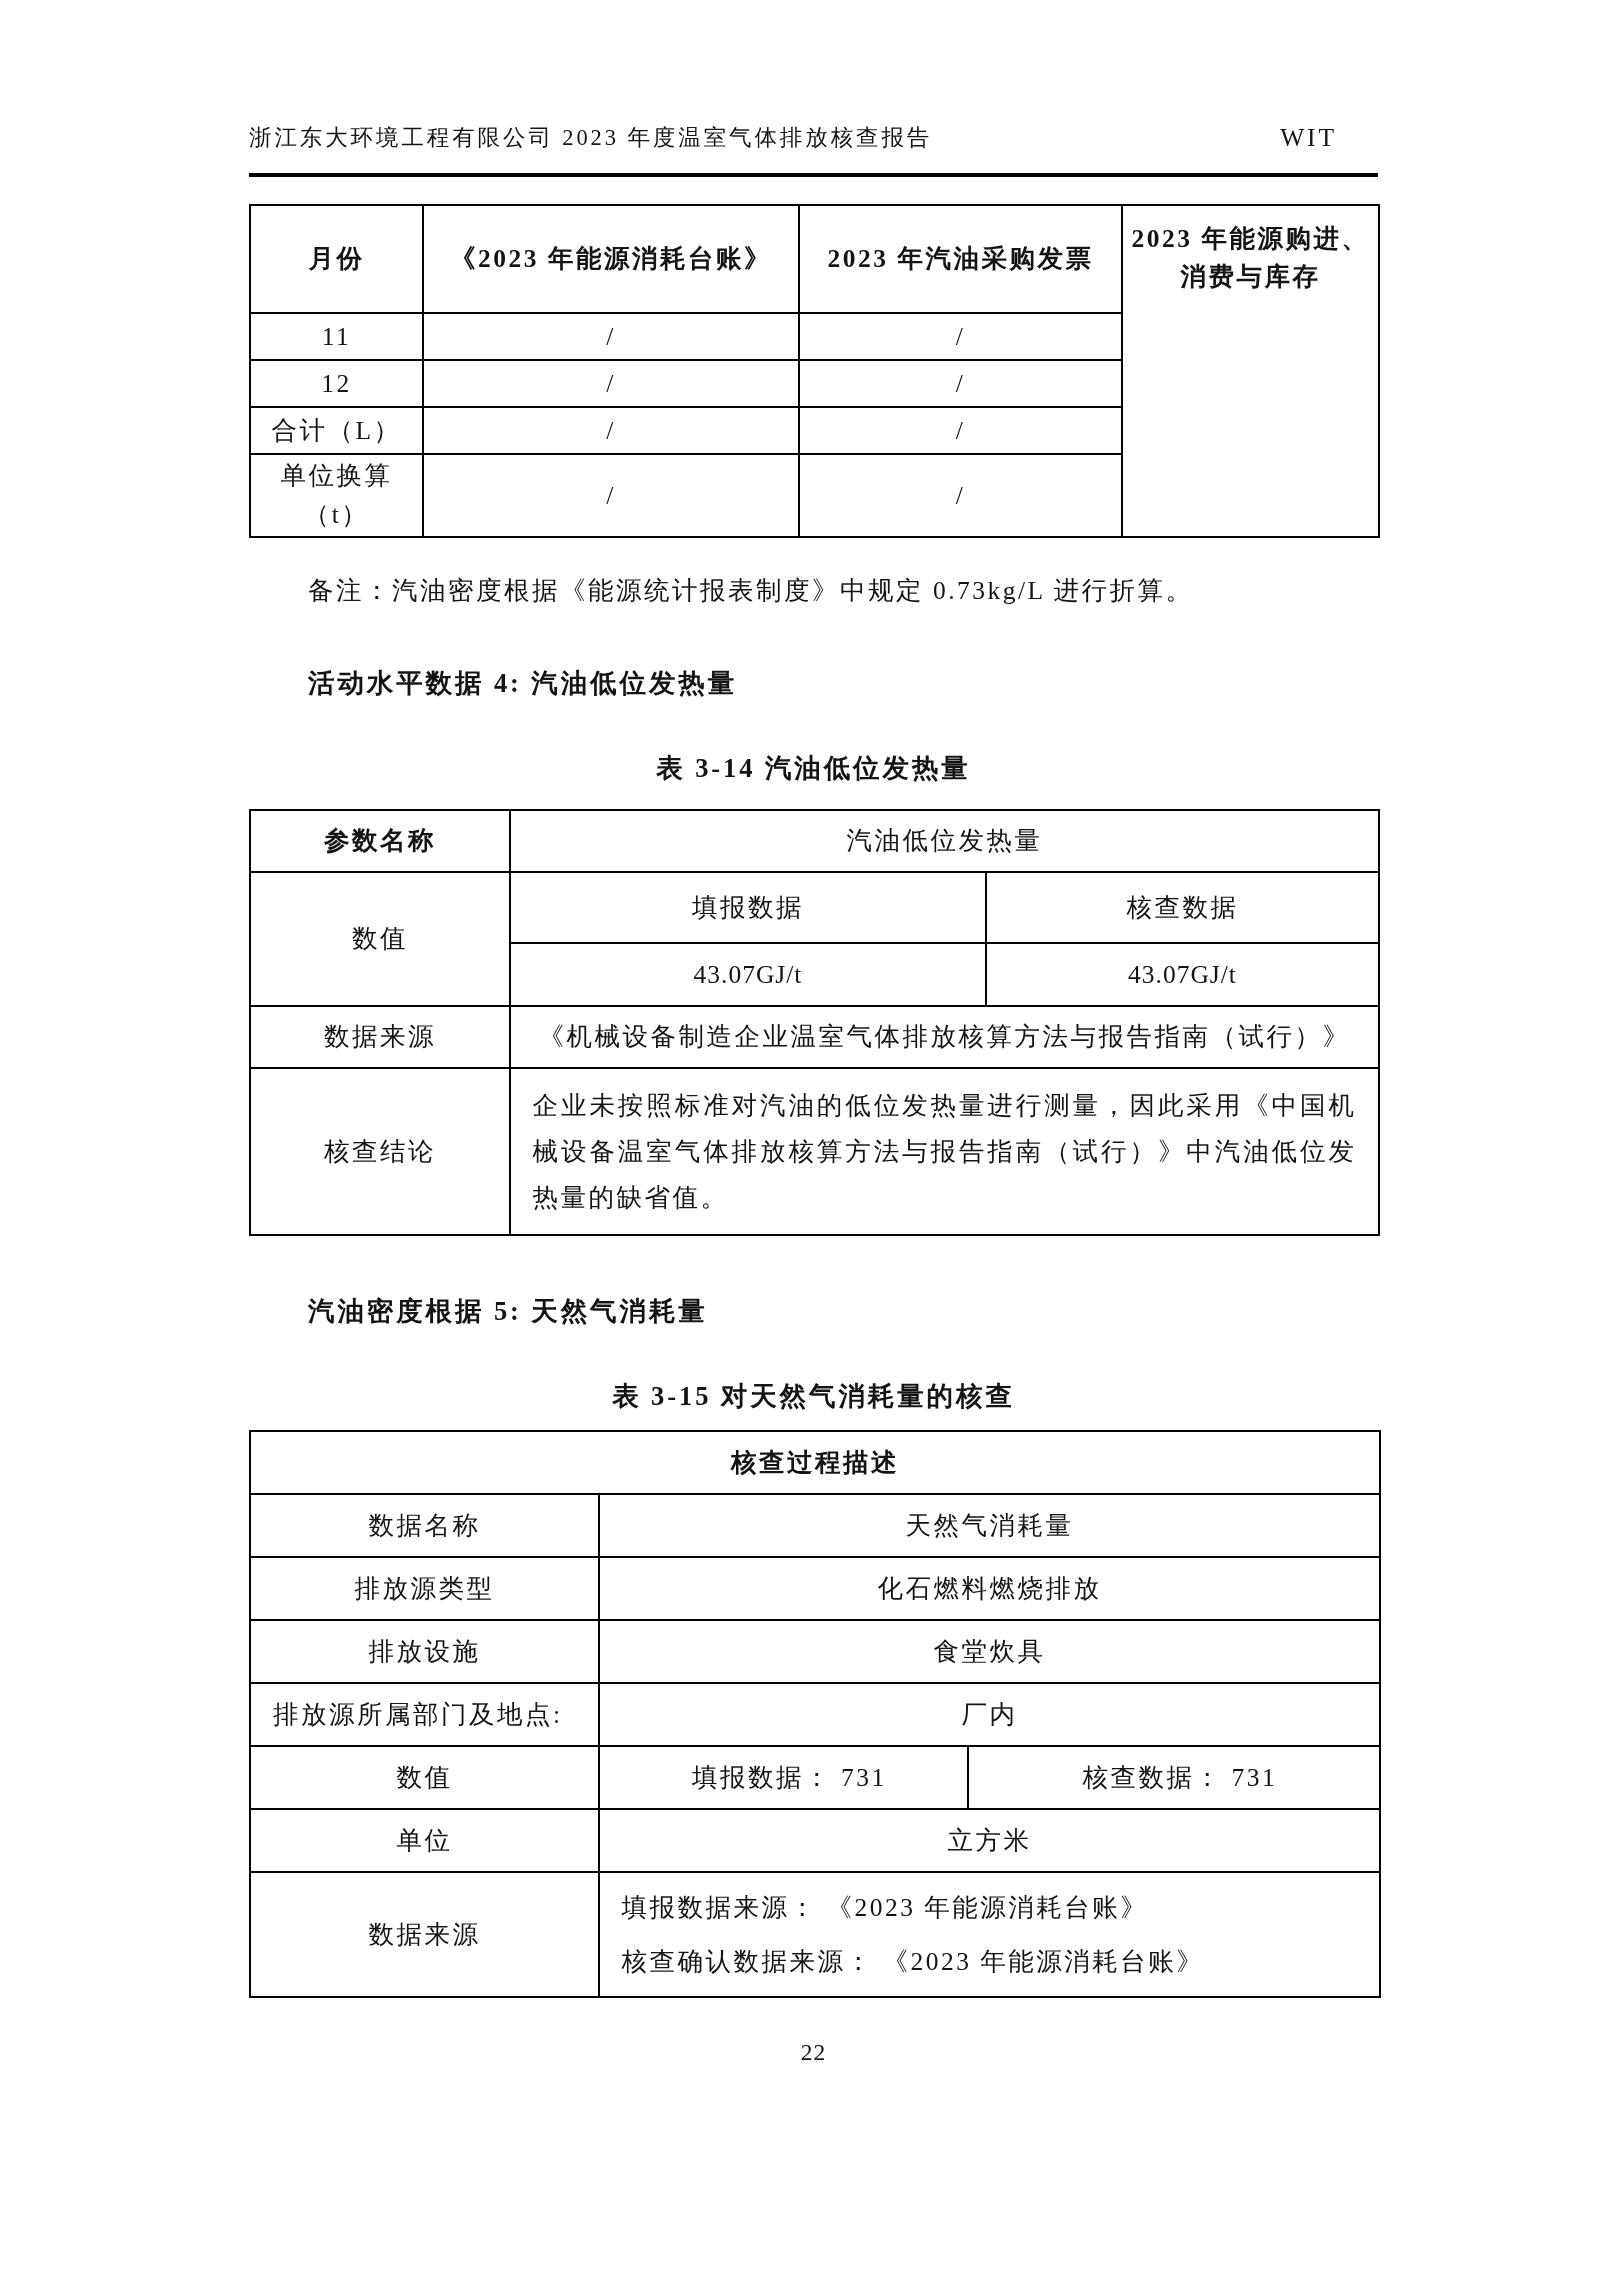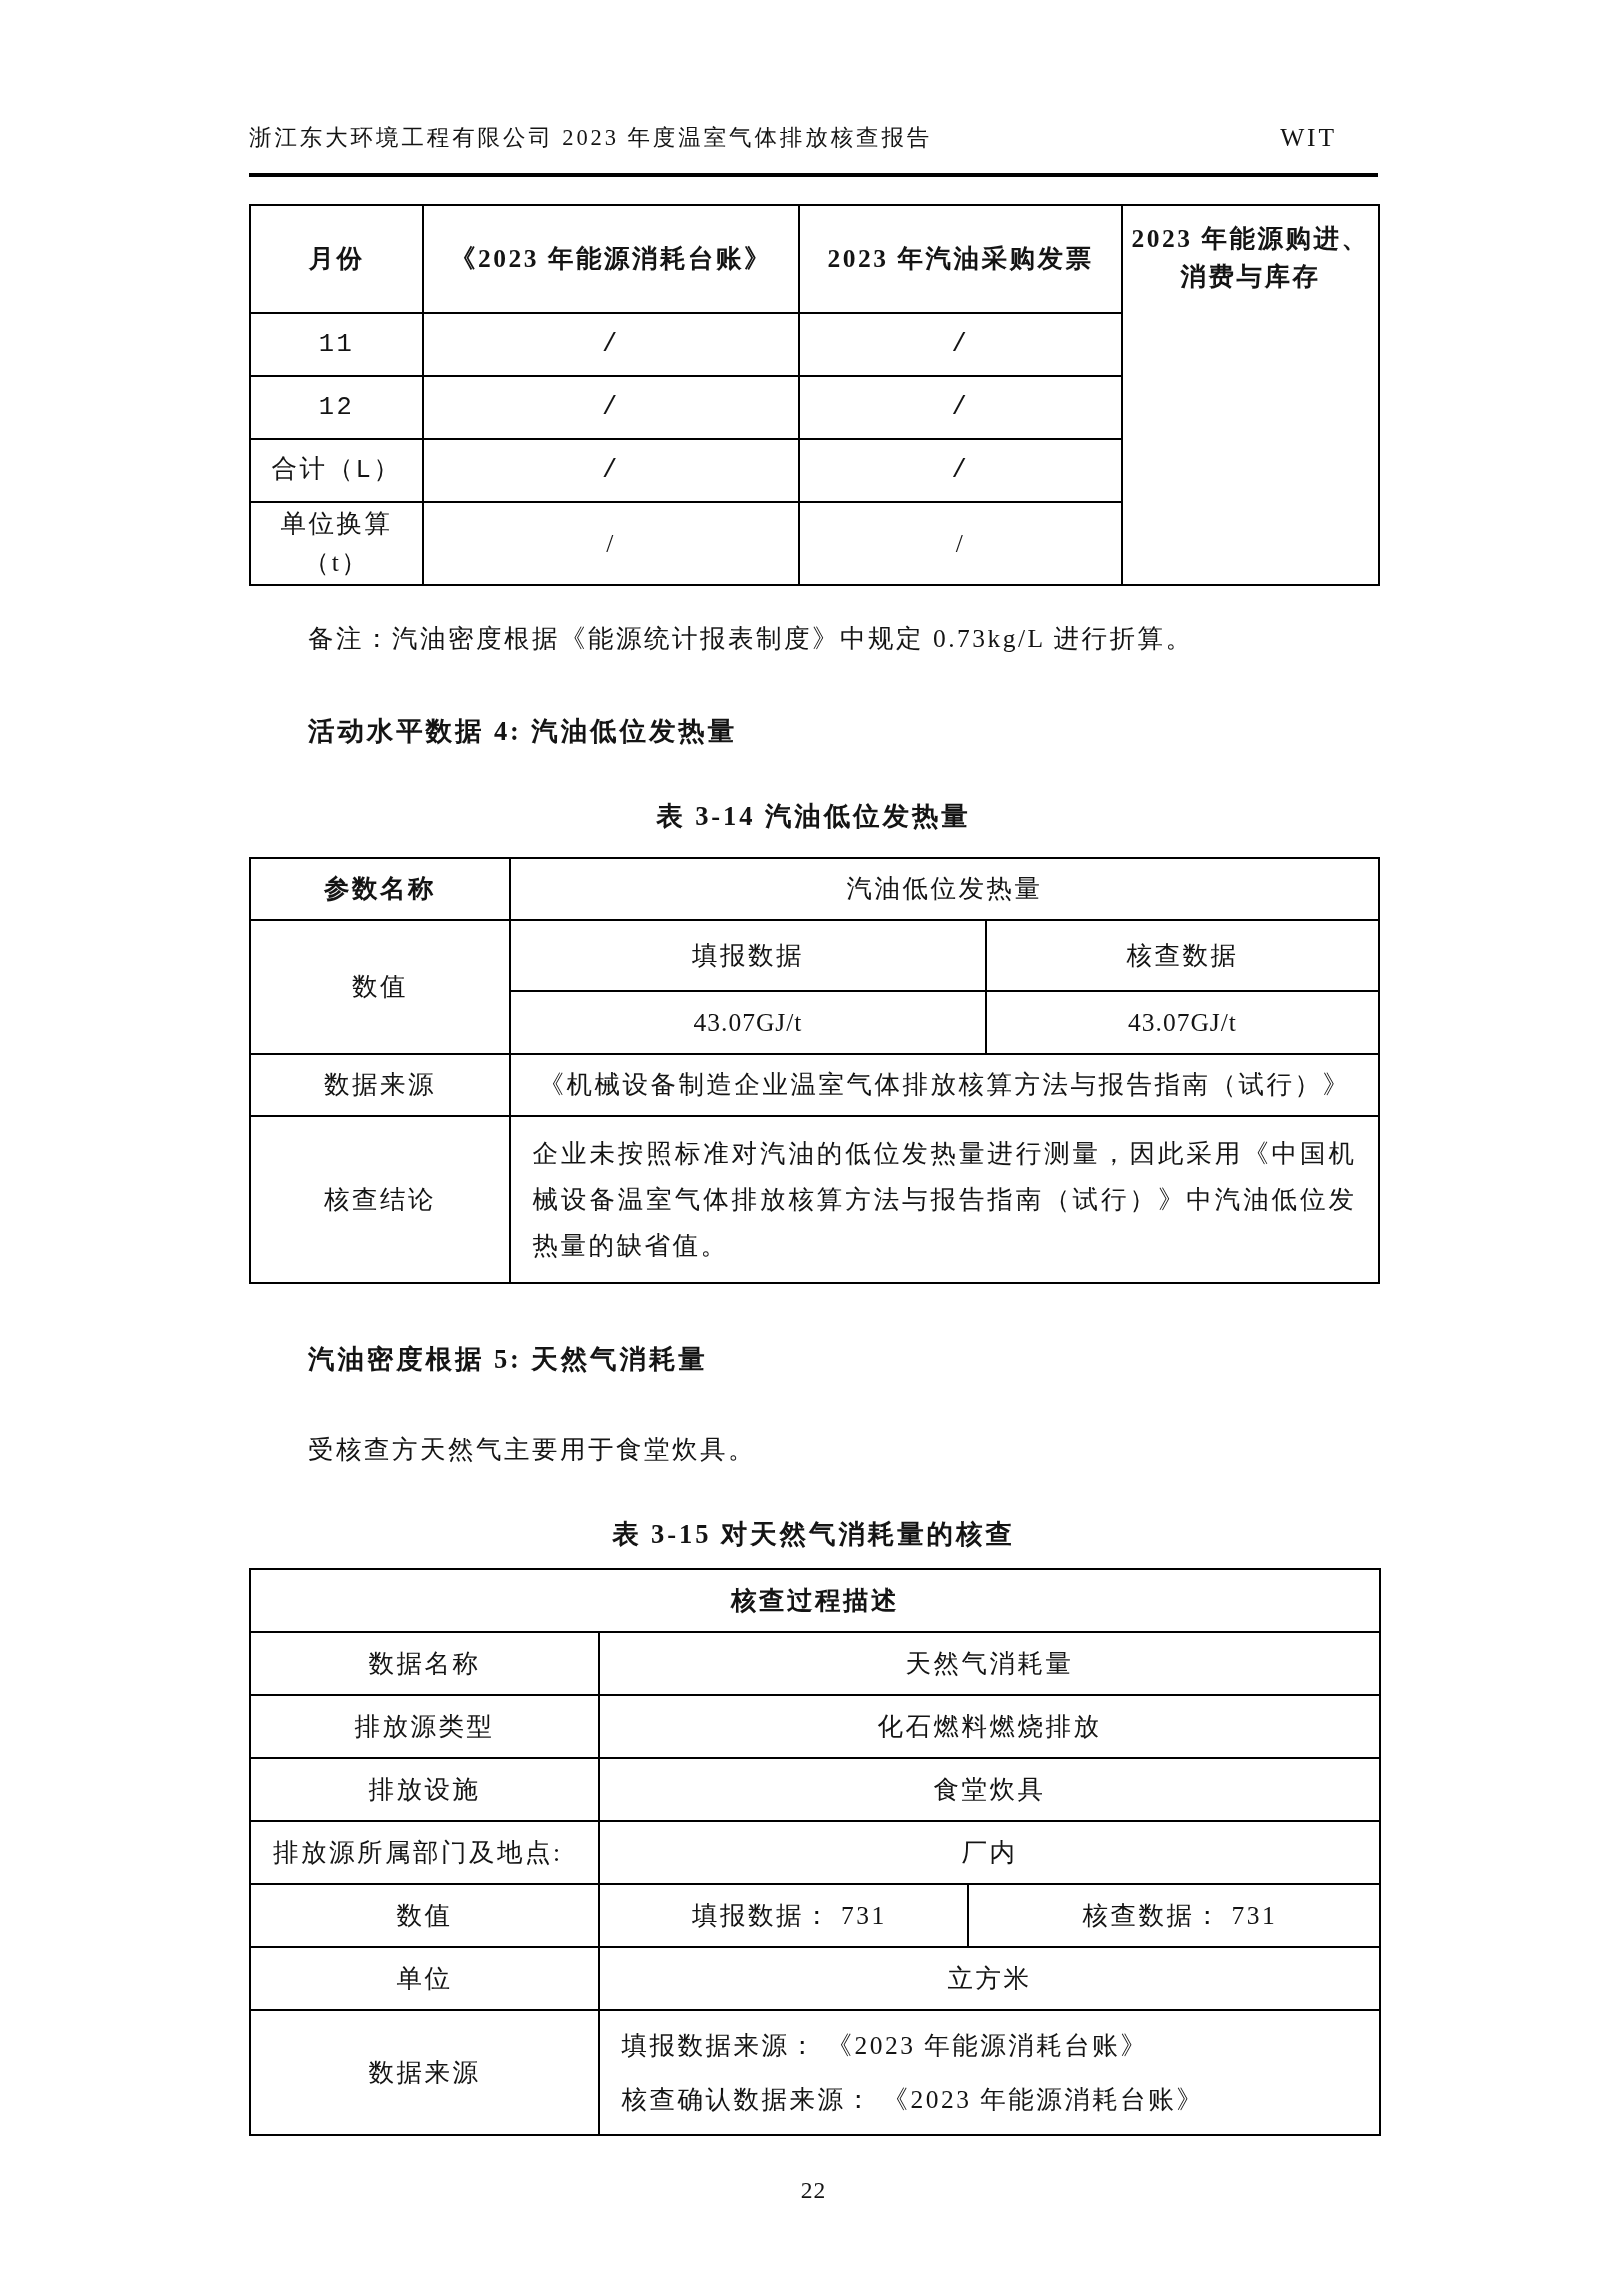--- a/index.html
+++ b/index.html
@@ -31,21 +31,21 @@
     padding:2px 9.8px; box-sizing:border-box;
     line-height:1.5;
   }
   .bold { font-weight:bold; }
   .latin { letter-spacing:1px; }
 
   
   .t1 { margin-top:27.4px; }
   .t1 .c1 { width:173px; } .t1 .c2 { width:376px; } .t1 .c3 { width:323px; } .t1 .c4 { width:257px; }
   .t1 .hrow td { height:108px; font-weight:bold; }
-  .t1 .drow td { height:63px;font-family:Liberation Mono, monospace; }
+  .t1 .drow td { height:47px; }
   .t1 .lastrow td { height:78px; }
   .t1 .merged { vertical-align:top; padding:0; }
   .t1 .merged .inner {
     height:104px; display:flex; align-items:center; justify-content:center;
     font-weight:bold; line-height:1.5; padding:0 7.8px;
   }
 
   .note { margin-top:35px; padding-left:59px; font-size:25.5px; letter-spacing:2.5px; }
 
   .section-heading {
@@ -160,21 +160,20 @@
         <td colspan="2">《机械设备制造企业温室气体排放核算方法与报告指南（试行）》</td>
       </tr>
       <tr class="r5">
         <td>核查结论</td>
         <td colspan="2" class="justify">企业未按照标准对汽油的低位发热量进行测量，因此采用《中国机械设备温室气体排放核算方法与报告指南（试行）》中汽油低位发热量的缺省值。</td>
       </tr>
     </tbody>
       </table>
 
     <div class="section-heading">汽油密度根据 5: 天然气消耗量</div>
-    <div class="note" style="margin-top:55px;">受核查方天然气主要用于食堂炊具。</div>
     <div class="table-caption">表 3-15 对天然气消耗量的核查</div>
 
     <table class="t3">
       <colgroup>
           <col class="c1">
           <col class="c2">
           <col class="c3">
         </colgroup>
       <tbody>
           <tr class="title-row">

